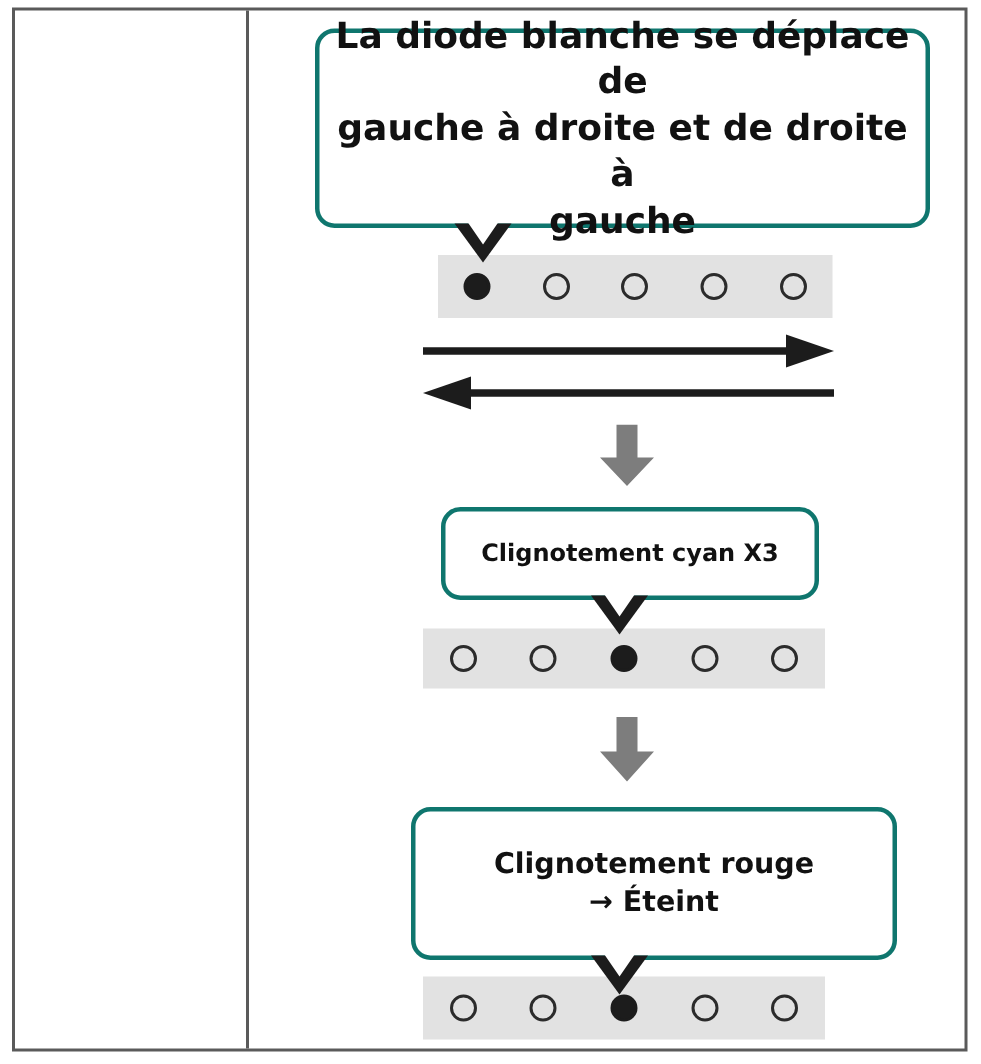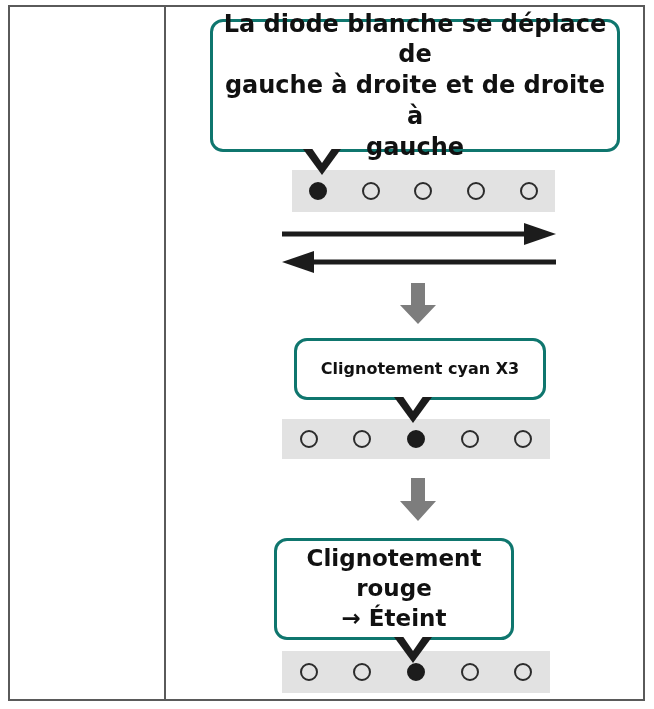--- a/index.html
+++ b/index.html
@@ -103,23 +103,23 @@
     top: 331px;
     width: 252px;
     height: 62px;
     font-size: 16px;
     line-height: 1.2;
     margin-left: 20px;
   }
   #callout-red {
     left: 108px;
     top: 531px;
-    width: 240px;
+    width: 324px;
     height: 102px;
-    font-size: 23px;
+    font-size: 19px;
     line-height: 1.3;
   }
 
   
   .tail {
     position: absolute;
     width: 0;
     height: 0;
     z-index: 4;
   }

